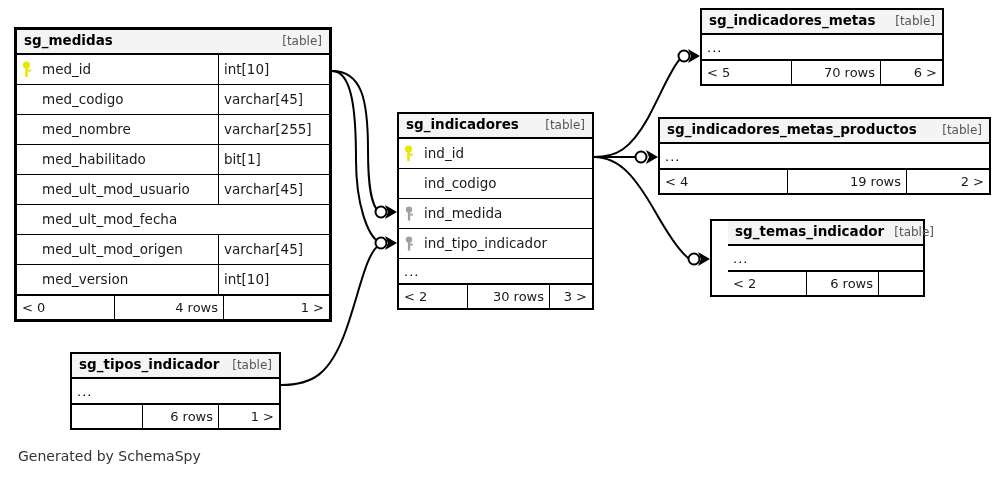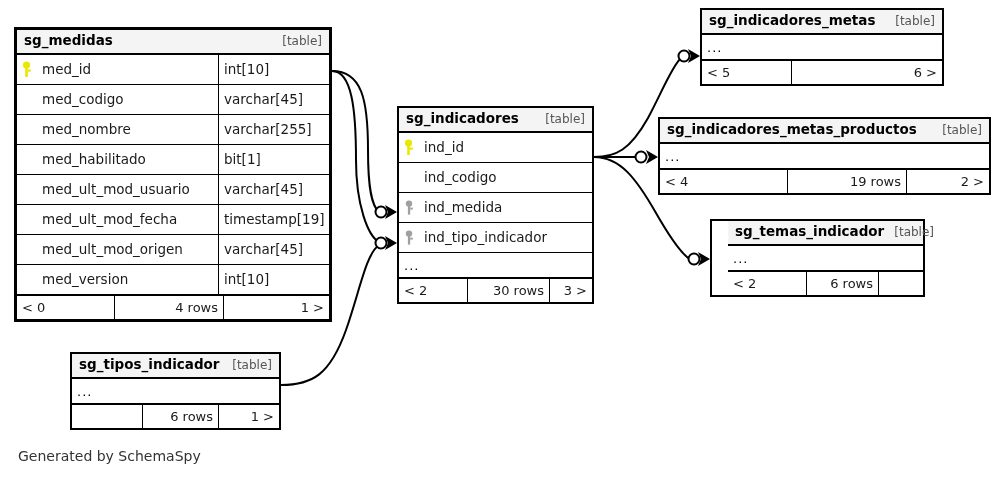--- a/index.html
+++ b/index.html
@@ -131,21 +131,21 @@
     padding: 0 5px;
     overflow: hidden;
     white-space: nowrap;
   }
   .foot-left   { justify-content: flex-start; }
   .foot-mid    { justify-content: flex-end; border-left: 1px solid #000000; }
   .foot-right  { justify-content: flex-end; border-left: 1px solid #000000; }
 
   
   #t-medidas      { left: 14px;  top: 27px;  width: 318px; }
-  #t-indicadores  { left: 397px; top: 106px; width: 197px; }
+  #t-indicadores  { left: 397px; top: 112px; width: 197px; }
   #t-ind-metas    { left: 700px; top: 8px;   width: 244px; }
   #t-ind-met-prod { left: 658px; top: 117px; width: 333px; }
   #t-temas-ind    { left: 710px; top: 219px; width: 215px; padding-left: 16px; }
   #t-tipos-ind    { left: 70px;  top: 344px; width: 211px; margin-top: 8px; }
 
   #t-medidas .col-type     { width: 111px; }
   #t-medidas .foot-left    { width: 97px; }
   #t-medidas .foot-mid     { width: 109px; }
   #t-medidas .foot-right   { flex: 1 1 auto; }
 
@@ -250,21 +250,20 @@
       <span class="col-type">bit[1]</span>
     </div>
     <div class="col-row">
       <span class="keyslot"></span>
       <span class="col-name">med_ult_mod_usuario</span>
       <span class="col-type">varchar[45]</span>
     </div>
     <div class="col-row">
       <span class="keyslot"></span>
       <span class="col-name">med_ult_mod_fecha</span>
-      <span class="col-type">timestamp[19]</span>
     </div>
     <div class="col-row">
       <span class="keyslot"></span>
       <span class="col-name">med_ult_mod_origen</span>
       <span class="col-type">varchar[45]</span>
     </div>
     <div class="col-row">
       <span class="keyslot"></span>
       <span class="col-name">med_version</span>
       <span class="col-type">int[10]</span>
@@ -328,20 +327,21 @@
   </div>
 
   <div class="tbl" id="t-ind-metas">
     <div class="tbl-head">
       <span class="tbl-name">sg_indicadores_metas</span>
       <span class="tbl-tag">[table]</span>
     </div>
     <div class="ellipsis-row">...</div>
     <div class="tbl-foot">
       <span class="foot-cell foot-left">&lt; 5</span>
+      <span class="foot-cell foot-mid">70 rows</span>
       <span class="foot-cell foot-right">6 &gt;</span>
     </div>
   </div>
 
   <div class="tbl" id="t-ind-met-prod">
     <div class="tbl-head">
       <span class="tbl-name">sg_indicadores_metas_productos</span>
       <span class="tbl-tag">[table]</span>
     </div>
     <div class="ellipsis-row">...</div>

